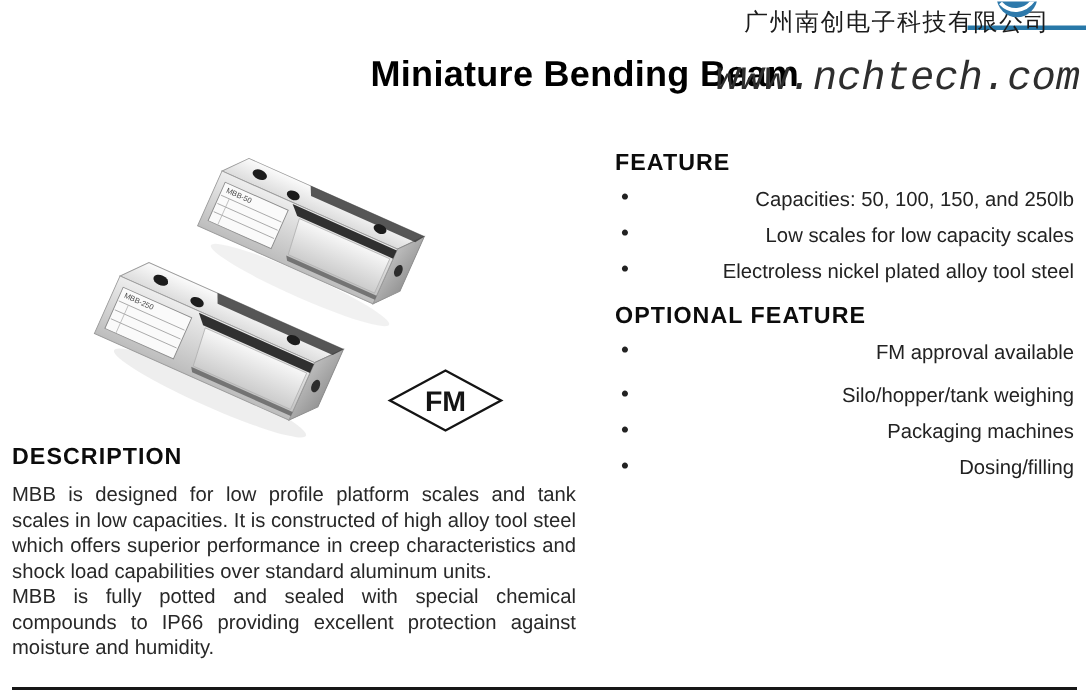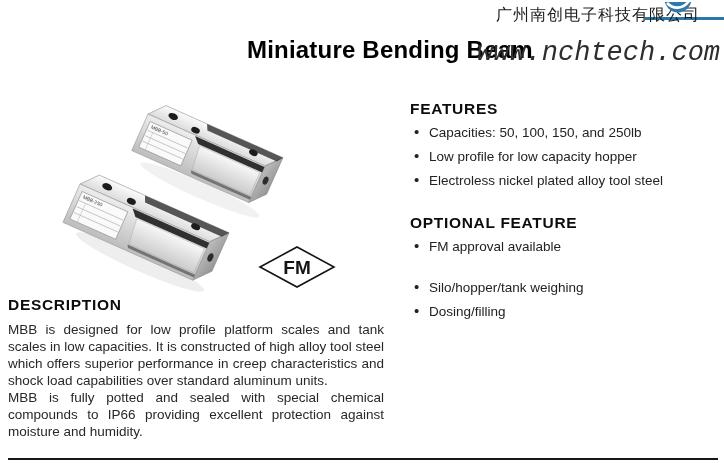--- a/index.html
+++ b/index.html
@@ -34,22 +34,22 @@
     color:#0c0c0c; margin:0 0 7px 0;
   }
   .description {
     position:absolute; left:8px; top:296px; width:376px;
   }
   .description p {
     margin:0; font-size:13.5px; line-height:17px; color:#282828;
     text-align:justify;
   }
   .right-col { position:absolute; left:410px; top:100px; width:306px; }
-  .section + .section { margin-top:26px; }
-  .blist { list-style:none; margin:0; padding:0; }
+  .section + .section { margin-top:14px; }
+  .blist { list-style:none; margin:0; padding:0;text-align:right; }
   .blist li {
     position:relative; padding-left:19px; margin-bottom:9px;
     font-size:13.5px; line-height:15px; color:#222222;
   }
   .blist li::before {
     content:"\2022"; position:absolute; left:4px; top:-1px;
     font-size:15px; color:#222222;
   }
   .bottom-rule {
     position:absolute; left:8px; top:458px; width:710px; height:2px;
@@ -151,37 +151,38 @@
 
 <div class="description">
   <h2 class="sec-heading">DESCRIPTION</h2>
   <p>MBB is designed for low profile platform scales and tank scales in low capacities. It is constructed of high alloy tool steel which offers superior performance in creep characteristics and shock load capabilities over standard aluminum units.</p>
   <p>MBB is fully potted and sealed with special chemical compounds to IP66 providing excellent protection against moisture and humidity.</p>
 </div>
 
 <div class="right-col">
 
   <div class="section">
-    <h2 class="sec-heading">FEATURES</h2>
+    <h2 class="sec-heading">FEATURE</h2>
     <ul class="blist">
       <li>Capacities: 50, 100, 150, and 250lb</li>
-      <li>Low profile for low capacity hopper</li>
+      <li>Low scales for low capacity scales</li>
       <li>Electroless nickel plated alloy tool steel</li>
     </ul>
   </div>
 
   <div class="section">
     <h2 class="sec-heading">OPTIONAL FEATURE</h2>
     <ul class="blist">
       <li>FM approval available</li>
     </ul>
   </div>
 
   <div class="section">
     <ul class="blist">
       <li>Silo/hopper/tank weighing</li>
+      <li>Packaging machines</li>
       <li>Dosing/filling</li>
     </ul>
   </div>
 
 </div>
 
 <div class="bottom-rule"></div>
 
 </body></html>

